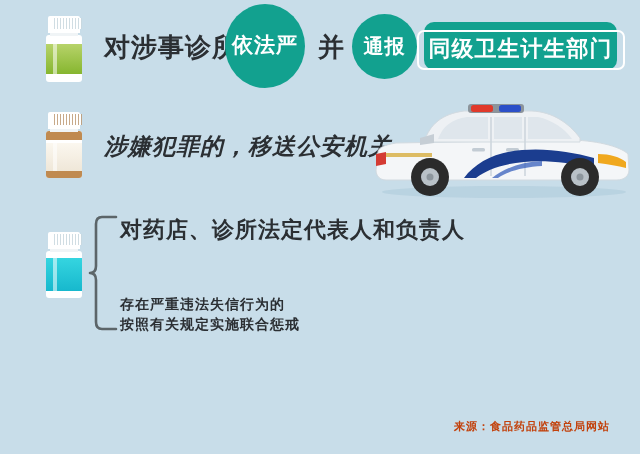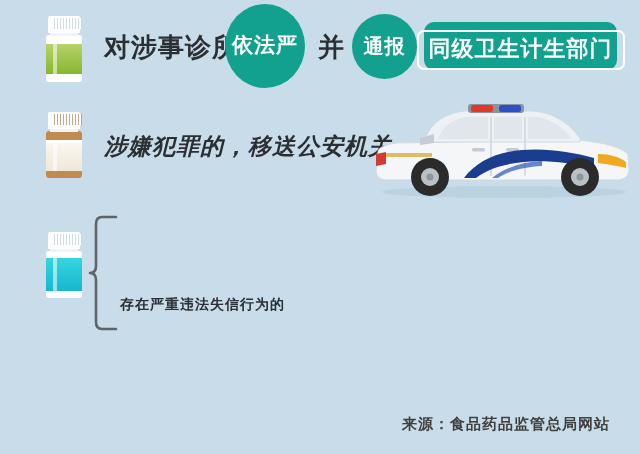--- a/index.html
+++ b/index.html
@@ -102,23 +102,23 @@
 
   
   .brace { position:absolute; left:88px; top:214px; }
 
   
   .car { position:absolute; left:372px; top:96px; }
 
   
   .footer {
     position:absolute; right:30px; bottom:20px;
-    color:#404040; font-weight:bold;
-    letter-spacing:1px;
-    font-size:15px;
+    color:#c2410c; font-weight:bold;
+    letter-spacing:1px;
+    font-size:11px;
     margin-left:16px;
   }
 </style>
 </head>
 <body>
 
 <div class="bottle" id="bottle-green" style="left:44px; top:16px;">
   <div class="body">
     <div class="label"></div>
     <div class="shine"></div>
@@ -223,19 +223,21 @@
 </div>
 
 <div class="brace">
   <svg width="30" height="118" viewBox="0 0 30 118" xmlns="http://www.w3.org/2000/svg">
     <path d="M28 3 L14 3 C10 3 8 6 8 10 L8 52 C8 56 6 59 2 59
              C6 59 8 62 8 66 L8 108 C8 112 10 115 14 115 L28 115" fill="none" stroke="#5c6569" stroke-width="2.6" stroke-linecap="round" stroke-linejoin="round"></path>
   </svg>
 </div>
 
 <div class="abs cn-text" style="left:120px; top:214px; font-size:22px; line-height:1.45;">
+  <div>对药店、诊所法定代表人和负责人</div>
 </div>
 
 <div class="abs cn-text" style="left:120px; top:294px; font-size:14px; line-height:1.45;">
   <div>存在严重违法失信行为的</div>
+  <div>按照有关规定实施联合惩戒</div>
 </div>
 
 <div class="footer">来源：食品药品监管总局网站</div>
 
 </body></html>

